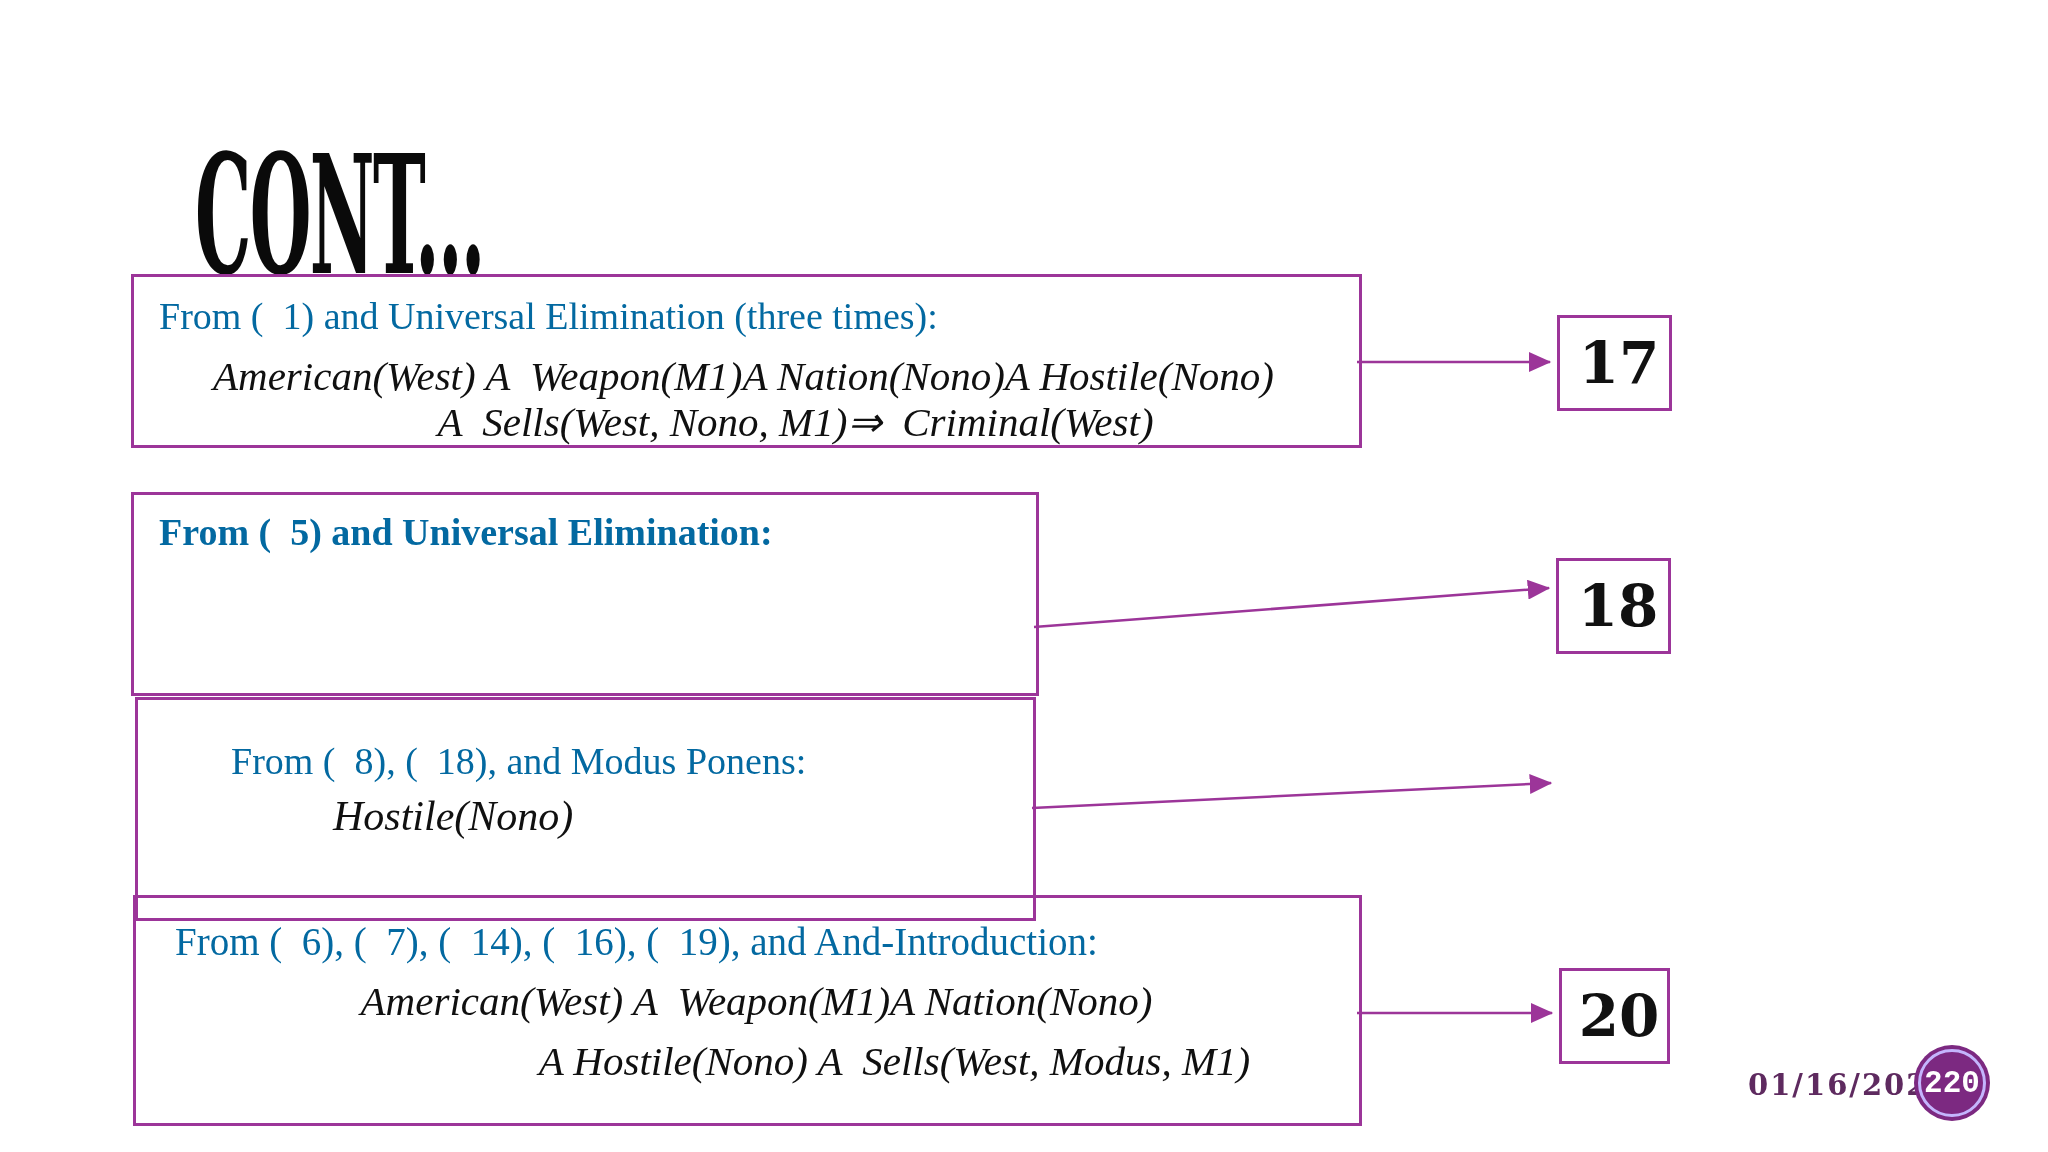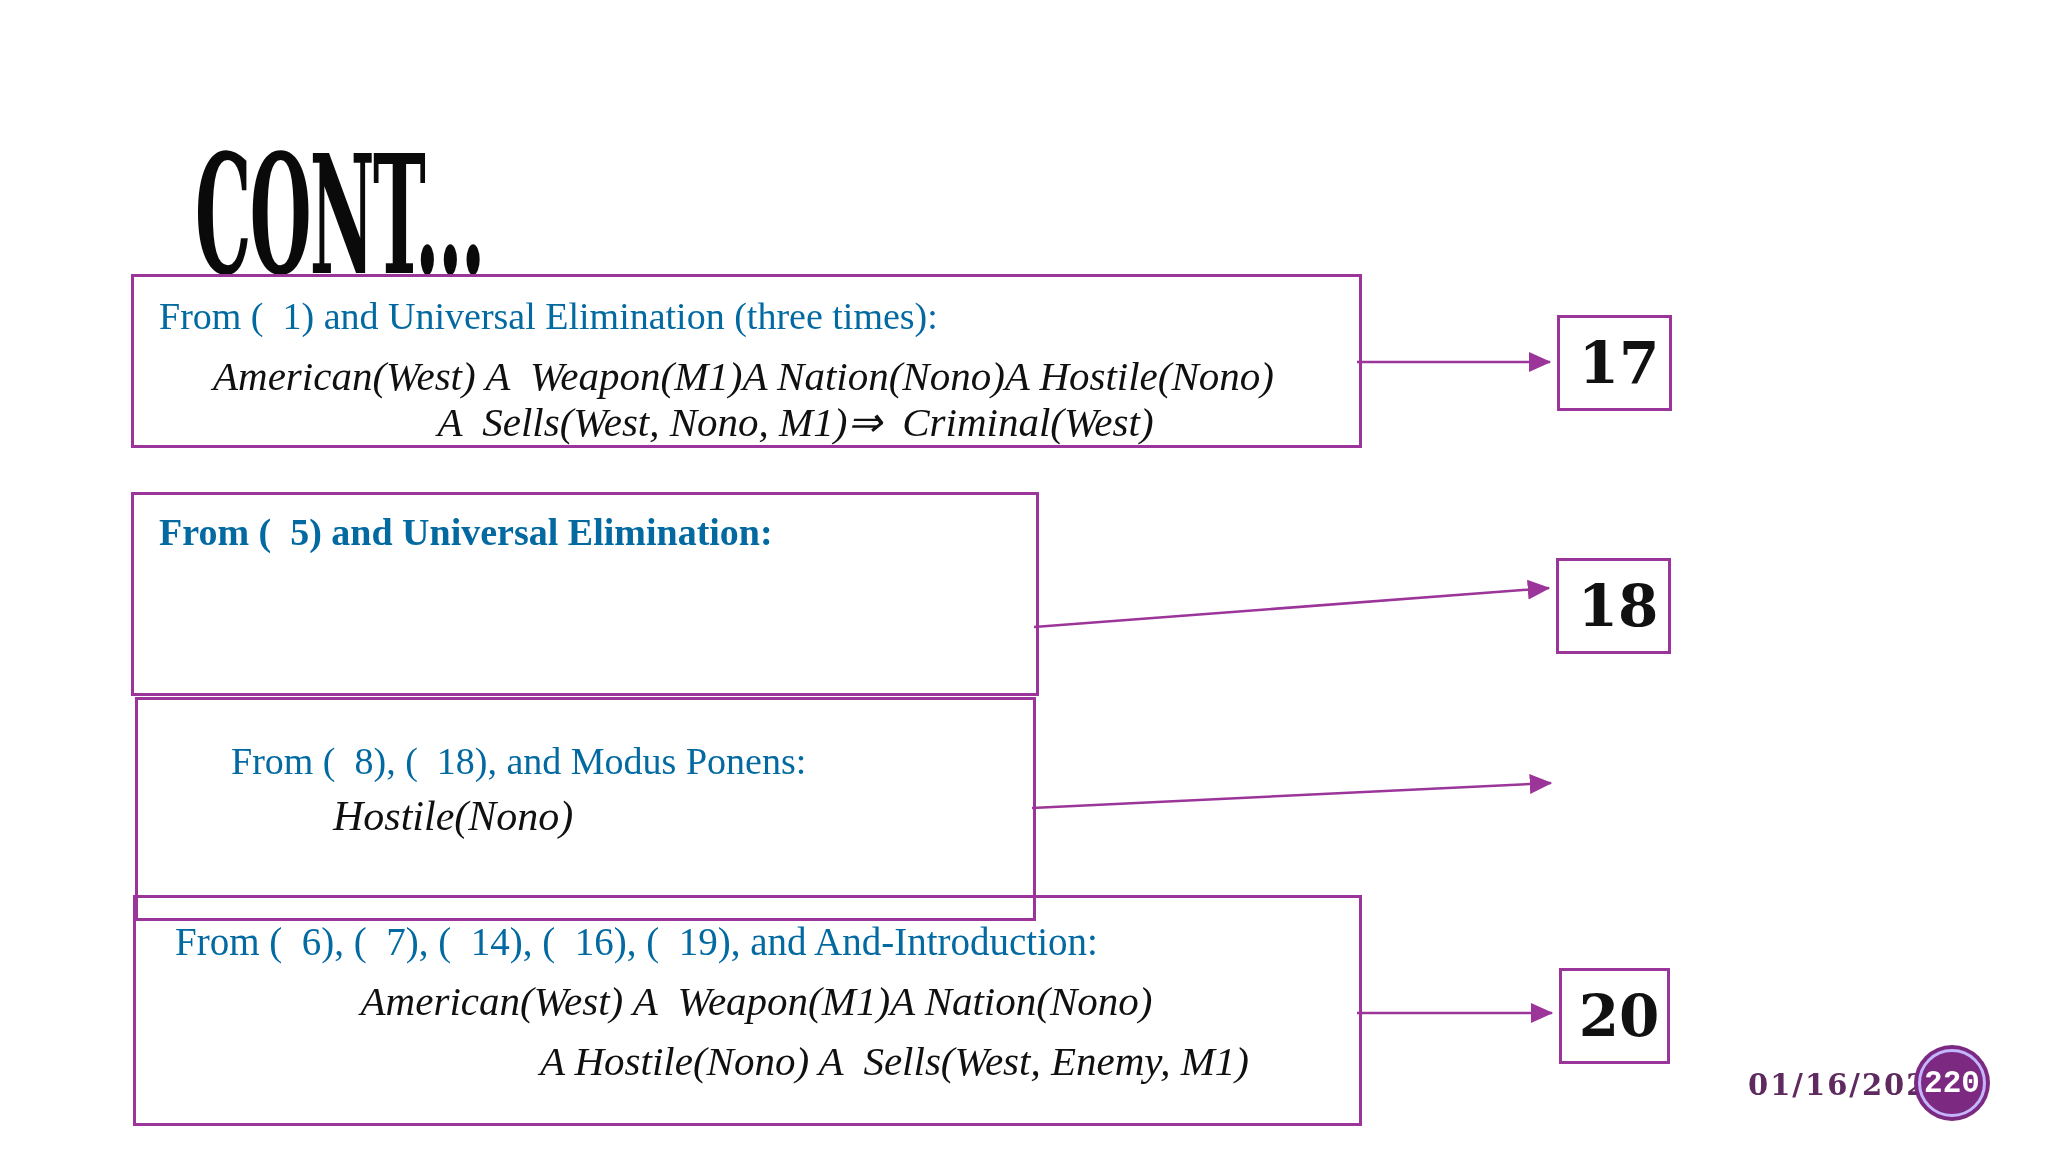--- a/index.html
+++ b/index.html
@@ -80,21 +80,21 @@
   </div>
 
   <div class="dbox box3">
     <div class="hline" style="left:93px;top:40px;">From (  8), (  18), and Modus Ponens:</div>
     <div class="fline" style="left:195px;top:92px;font-size:42px;text-align:left;">Hostile(Nono)</div>
   </div>
 
   <div class="dbox box4">
     <div class="hline" style="left:39px;top:22px;font-size:39px;">From (  6), (  7), (  14), (  16), (  19), and And-Introduction:</div>
     <div class="fline" style="left:0;top:80px;width:1217px;transform:translateX(12px);">American(West) A  Weapon(M1)A Nation(Nono)</div>
-    <div class="fline" style="left:0;top:140px;width:1217px;transform:translateX(150px);">A Hostile(Nono) A  Sells(West, Enemy, M1)</div>
+    <div class="fline" style="left:0;top:140px;width:1217px;transform:translateX(150px);">A Hostile(Nono) A  Sells(West, Modus, M1)</div>
   </div>
 
   <svg class="arrows" width="2048" height="1152" viewBox="0 0 2048 1152" xmlns="http://www.w3.org/2000/svg">
     <defs>
       <marker id="ah" markerWidth="10" markerHeight="8" refX="8.5" refY="4" orient="auto">
         <path class="arrowhead" d="M0,0 L9,4 L0,8 Z"></path>
       </marker>
     </defs>
     <line class="arrow-line" x1="1357" y1="362" x2="1550" y2="362" marker-end="url(#ah)"></line>
     <line class="arrow-line" x1="1034" y1="627" x2="1549" y2="588" marker-end="url(#ah)"></line>

